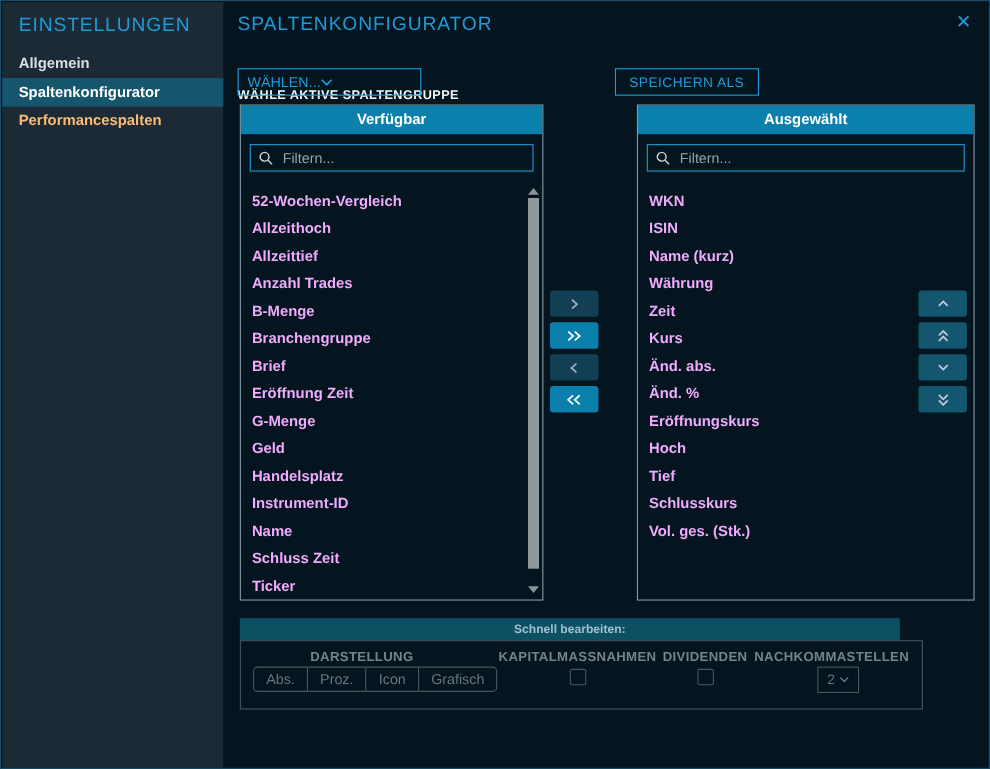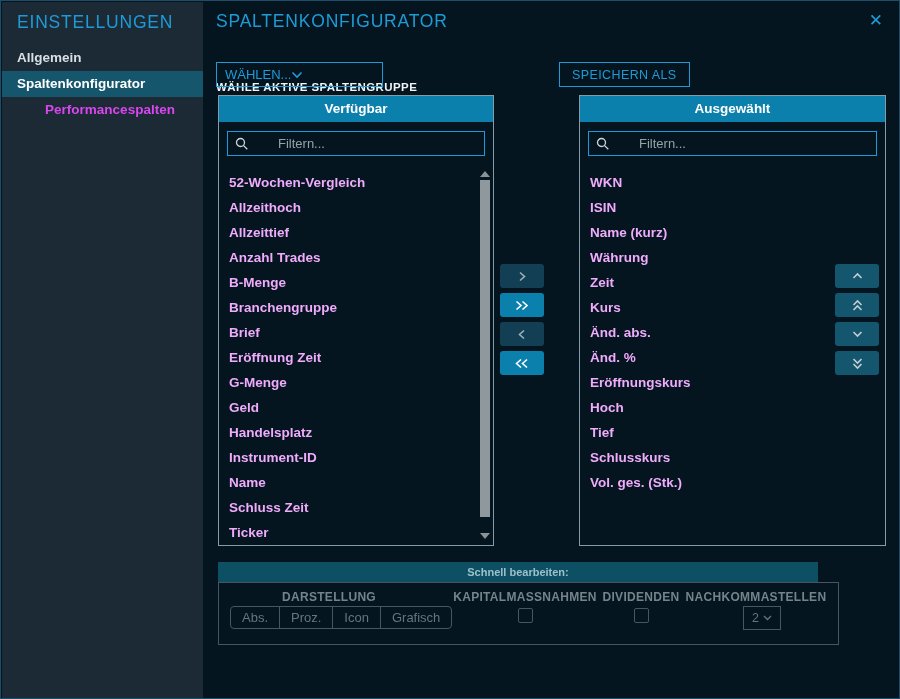--- a/index.html
+++ b/index.html
@@ -9,42 +9,42 @@
     background:#04151f;border:1px solid #1d4d68;
     font-family:"Liberation Sans","DejaVu Sans",sans-serif;
     overflow:hidden;color:#eef1f3;
   }
   
   .sidebar{position:absolute;left:1px;top:1px;width:201px;height:697px;background:#1c2a35;}
   .sidebar-title{position:absolute;left:15px;top:10px;font-size:17.5px;color:#1e9bd7;letter-spacing:.8px;}
   .side-item{position:absolute;left:0;width:100%;height:26px;line-height:26px;padding-left:15px;
     font-size:13.5px;font-weight:700;color:#d9dfe3;cursor:pointer;}
   .side-item.sel{background:#16566d;color:#ffffff;}
-  .side-item.dim{color:#d946ef;text-align:center;}
+  .side-item.dim{color:#fdba74;}
   
   .main-title{position:absolute;left:215px;top:10px;font-size:17.5px;color:#1e9bd7;letter-spacing:.8px;}
   .close-btn{position:absolute;right:16px;top:9px;font-size:17px;font-weight:700;color:#1e9bd7;cursor:pointer;}
   .group-label{position:absolute;left:215px;top:44px;font-size:11.5px;font-weight:700;color:#f2f4f6;letter-spacing:.4px;margin-top:36px;}
   .select-box{position:absolute;left:215px;top:61px;width:167px;height:25px;border:1px solid #1e9bd7;
     color:#1e9bd7;font-size:13px;display:flex;align-items:center;justify-content:flex-start;
     padding:0 8px;cursor:pointer;}
   .saveas-btn{position:absolute;left:558px;top:61px;height:25px;padding:0 12px;border:1px solid #1e9bd7;
     background:transparent;color:#1e9bd7;font-size:12.5px;letter-spacing:.4px;cursor:pointer;
     font-family:inherit;display:flex;align-items:center;}
   
   .panel{position:absolute;top:94px;height:451px;border:1px solid #849ca7;background:transparent;}
   .panel.available{left:217px;width:276px;}
   .panel.selected{left:578px;width:307px;}
   .panel-header{height:26px;background:#0b80ad;color:#fff;font-weight:700;font-size:13.5px;
     text-align:center;line-height:26px;}
   .filter-wrap{margin:9px 8px 0 8px;height:25px;border:1px solid #1e9bd7;display:flex;align-items:center;
     padding:0 7px;gap:6px;}
   .filter-wrap svg{flex:0 0 auto;}
   .filter-input{flex:1;background:transparent;border:0;outline:none;color:#e8ecee;font-size:13px;
-    font-family:inherit;min-width:0;margin-left:21px;}
+    font-family:inherit;min-width:0;}
   .filter-input::placeholder{color:#97a2a8;}
   .item-list{position:absolute;left:10px;top:74px;right:16px;bottom:4px;overflow:hidden;}
   .panel.selected .item-list{right:8px;}
   .list-item{height:25px;line-height:25px;font-size:13.5px;font-weight:700;color:#f0abfc;
     white-space:nowrap;cursor:pointer;}
   
   .vscroll{position:absolute;right:2px;top:74px;bottom:5px;width:12px;}
   .scroll-arrow{position:absolute;left:1px;width:0;height:0;border-left:5px solid transparent;border-right:5px solid transparent;}
   .scroll-arrow.up{top:1px;border-bottom:6px solid #8a9398;}
   .scroll-arrow.down{bottom:1px;border-top:6px solid #8a9398;}

